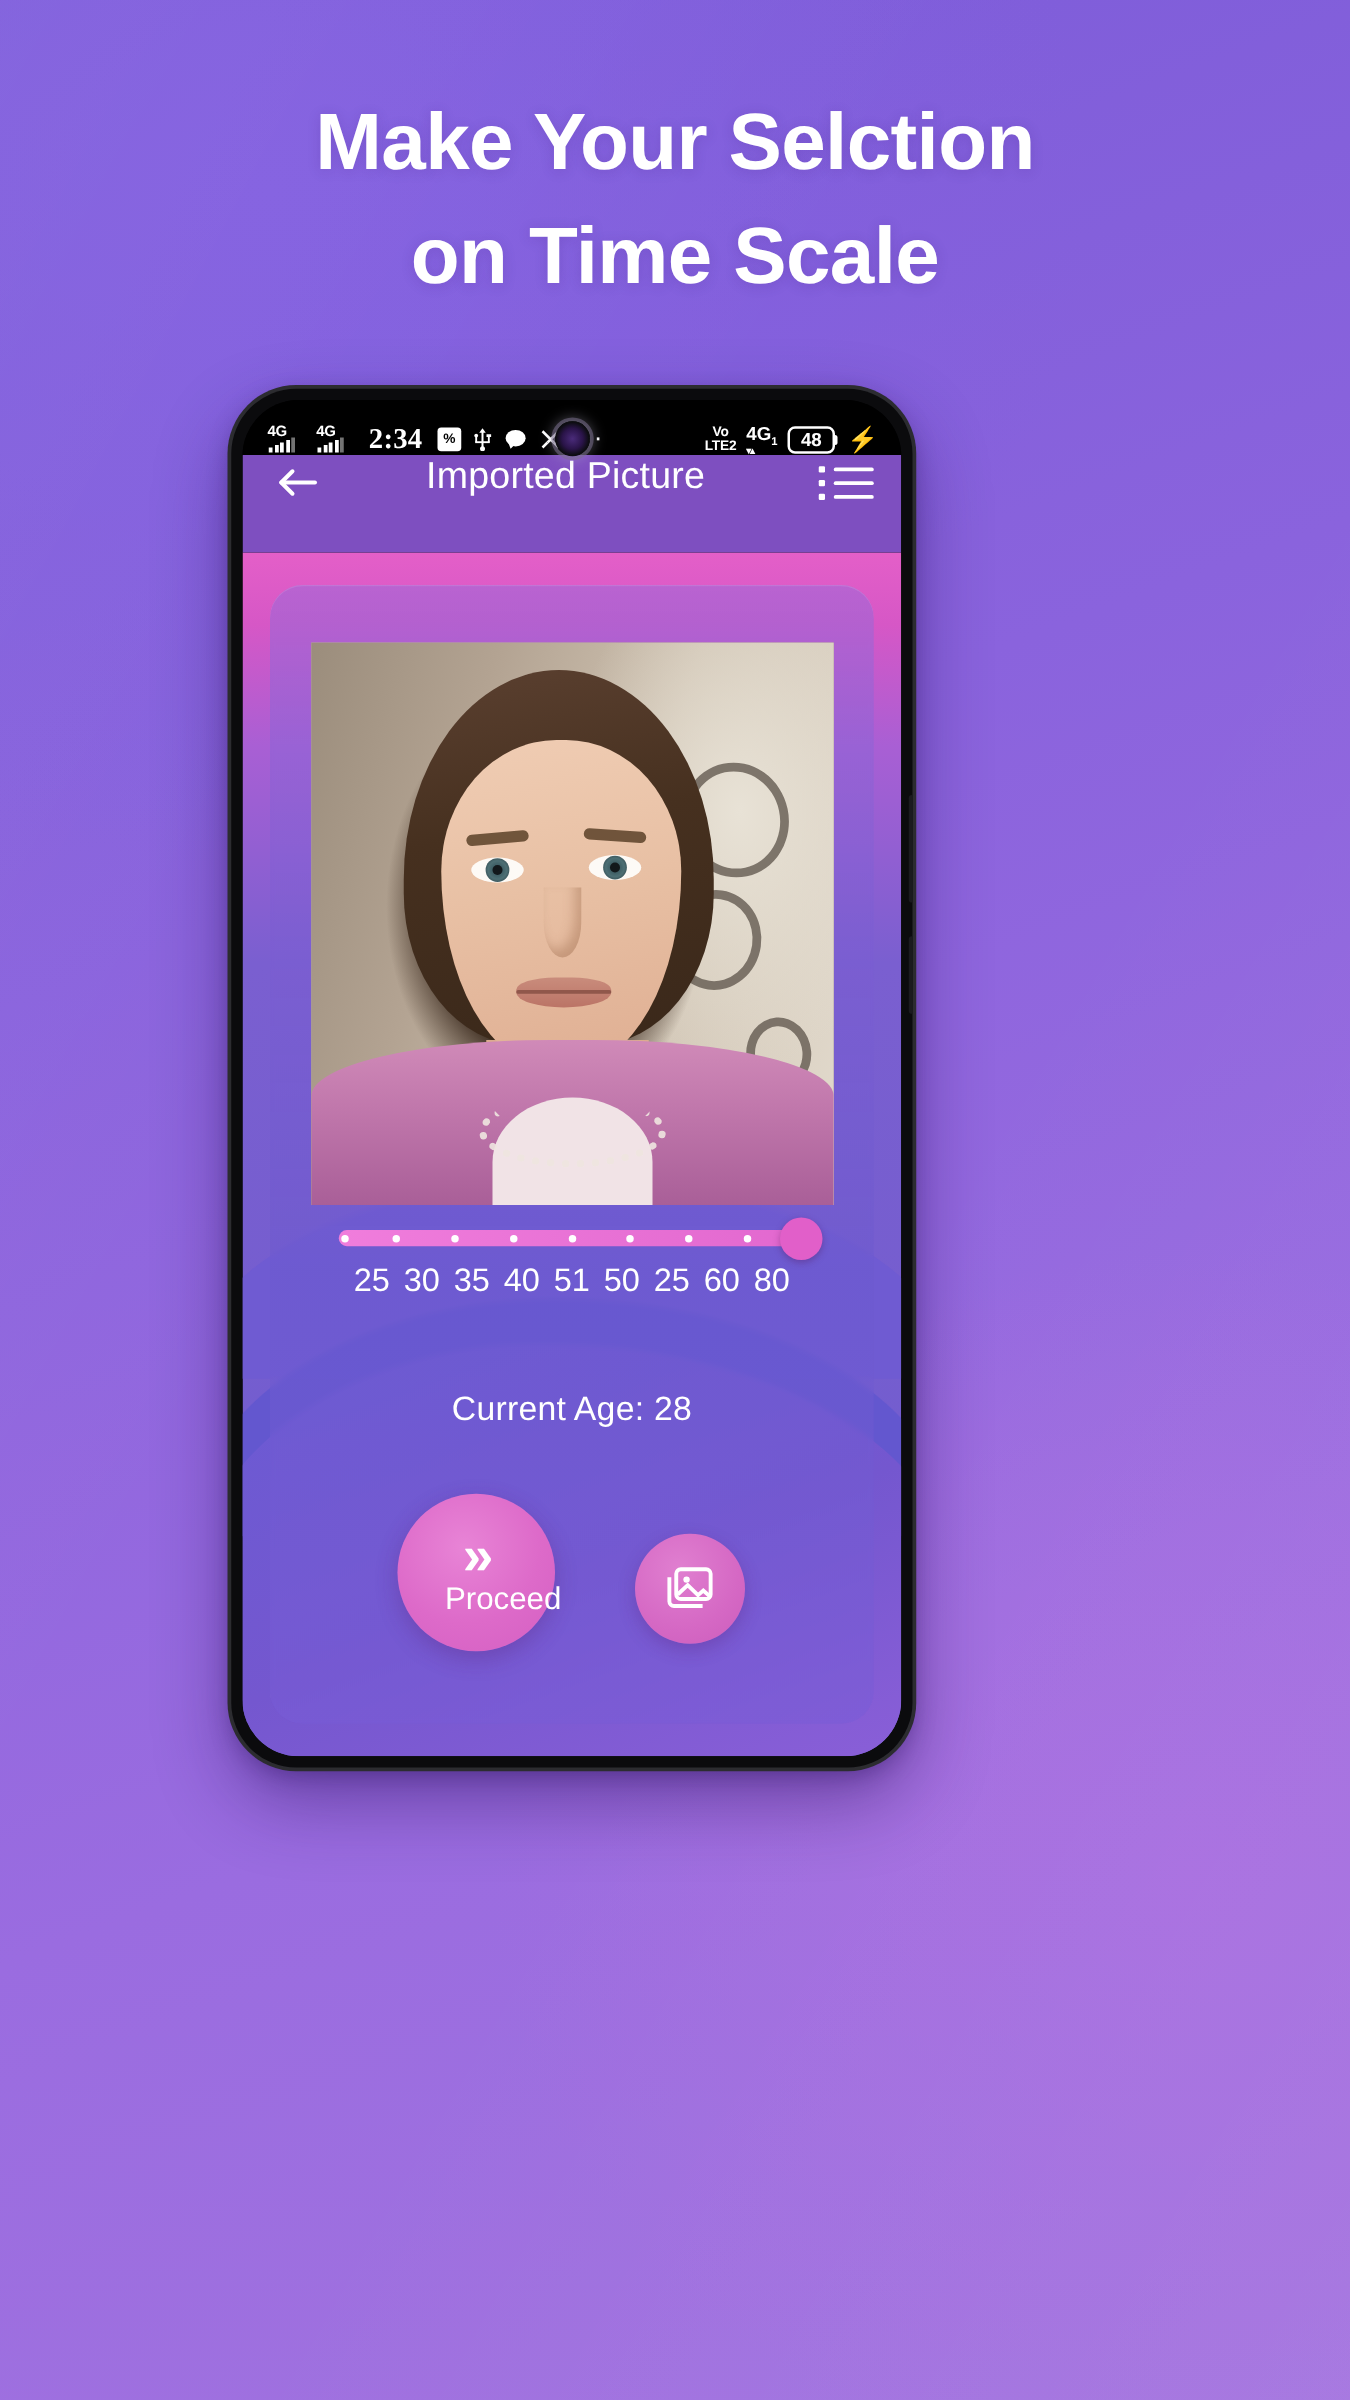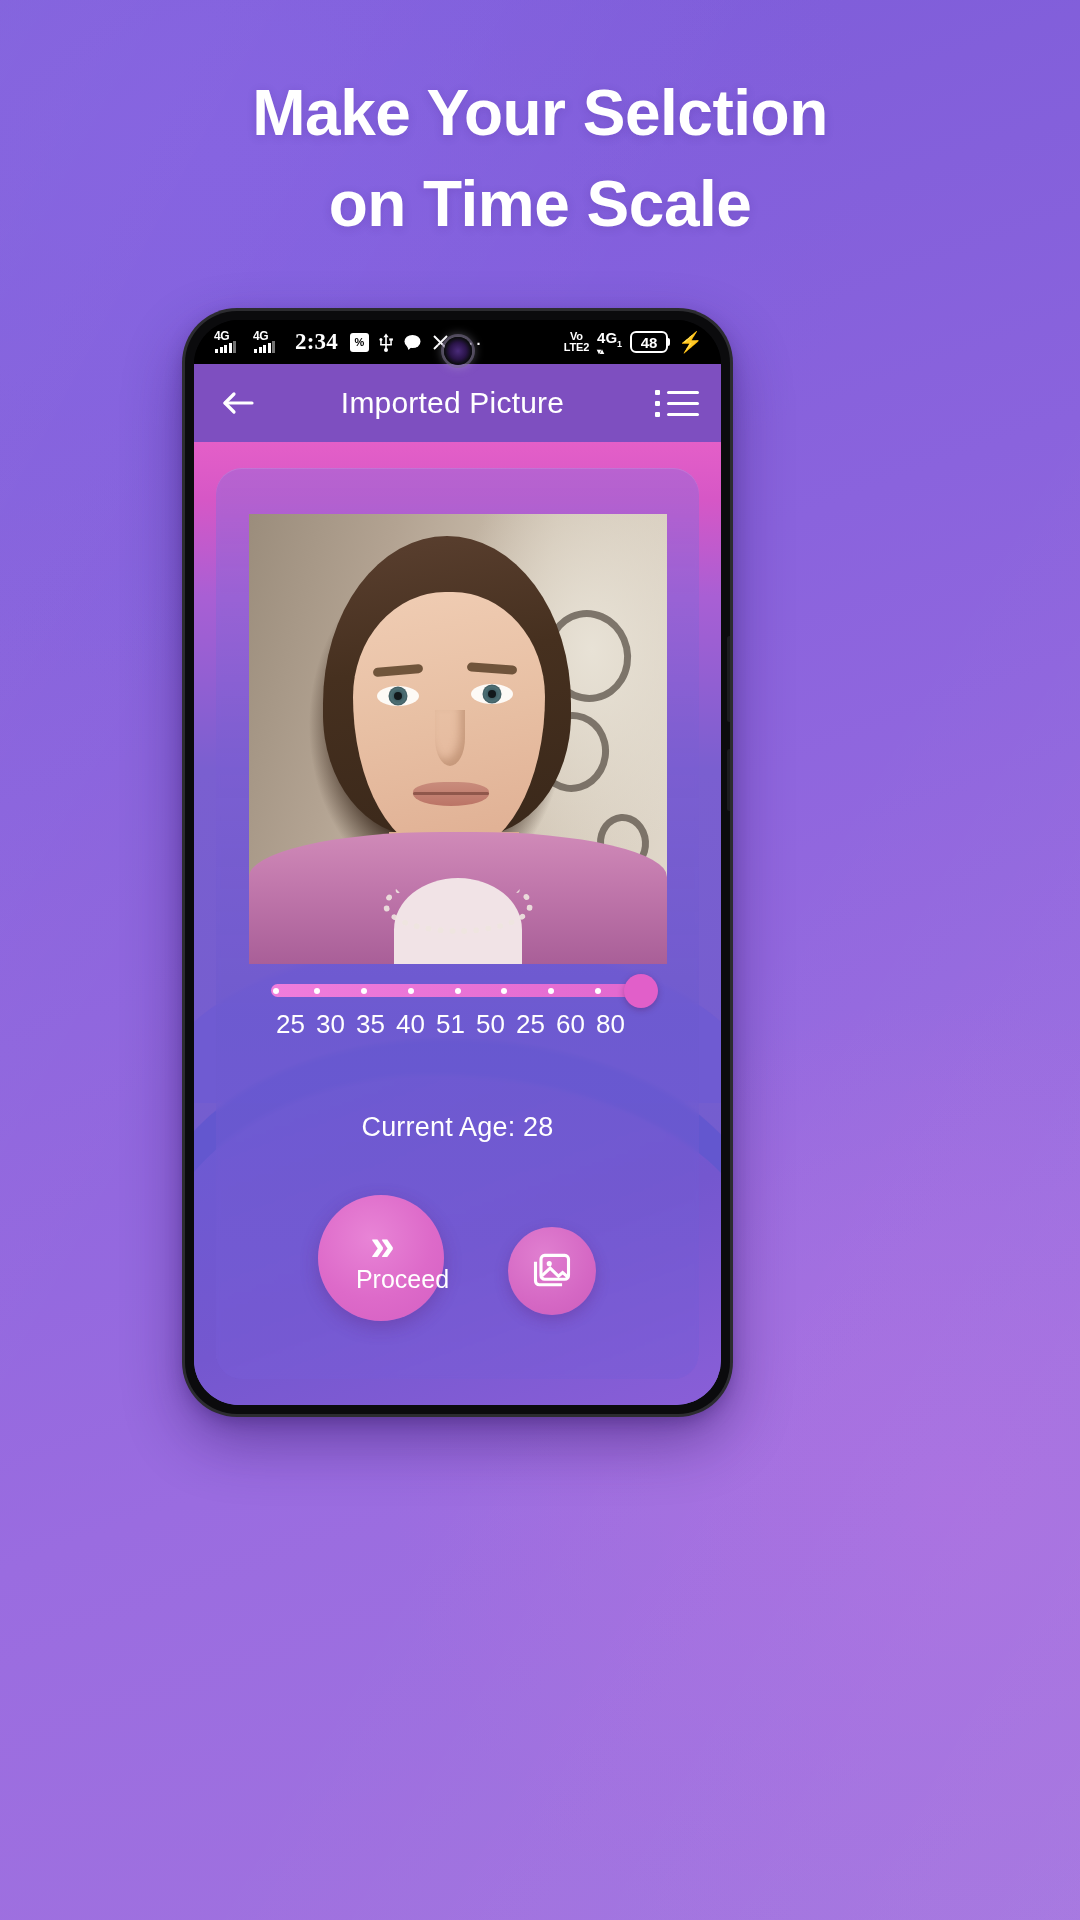--- a/index.html
+++ b/index.html
@@ -50,21 +50,21 @@
     display:flex; flex-direction:column;
   }
   
   .btn-side{ position:absolute; right:-2px; width:5px; background:#1b1b1f; border-radius:3px; }
   .btn-vol{ top:325px; height:86px; }
   .btn-pow{ top:438px; height:62px; }
 
   
   .statusbar{
     height:44px; flex:0 0 44px; background:#000; color:#fff;
-    display:flex; align-items:center; padding:0 18px 0 20px;
+    display:flex; align-items:flex-end; padding:0 18px 0 20px;
     font-size:21px; position:relative; z-index:5;
   }
   .sb-left{ display:flex; align-items:center; gap:9px; }
   .sb-right{ display:flex; align-items:center; gap:8px; margin-left:auto; }
   .sig{ display:flex; align-items:flex-end; position:relative; width:30px; height:22px; }
   .sig .g{ position:absolute; left:0; top:-2px; font-size:12px; font-weight:bold; letter-spacing:-0.3px;}
   .sig .bars{ position:absolute; bottom:0; left:1px; display:flex; align-items:flex-end; gap:1.5px; }
   .sig .bars i{ display:block; width:3px; background:#fff; }
   .sig .bars i:nth-child(1){ height:4px; }
   .sig .bars i:nth-child(2){ height:6px; }
@@ -99,21 +99,21 @@
   .notch .cam{
     position:absolute; top:17px; left:50%; transform:translateX(-50%);
     width:28px; height:28px; border-radius:50%;
     background:radial-gradient(circle at 50% 50%, #4a2b7a 0%, #2a1449 42%, #0d0d12 66%, #141418 100%);
     box-shadow:0 0 0 3px rgba(120,110,140,0.55), 0 0 10px 3px rgba(190,185,205,0.35);
   }
 
   
   .toolbar{
     flex:0 0 78px; background:#7e4fc0; color:#fff;
-    display:flex; align-items:center; padding:0 22px;
+    display:flex; align-items:flex-start; padding:0 22px;
     position:relative; z-index:4;
   }
   .tb-back{ width:44px; height:44px; display:flex; align-items:center; justify-content:center; }
   .tb-title{ flex:1; text-align:center; font-size:30px; letter-spacing:0.2px; margin-left:-10px; }
   .tb-menu{ width:44px; height:44px; display:flex; flex-direction:column; justify-content:center; gap:6px; }
   .tb-menu .row{ display:flex; align-items:center; gap:7px; }
   .tb-menu .row b{ width:5px; height:5px; background:#fff; border-radius:1px; display:block; }
   .tb-menu .row u{ flex:1; height:3px; background:#fff; border-radius:2px; display:block; text-decoration:none; }
 
   
@@ -203,21 +203,21 @@
   .tick{
     position:absolute; top:50%; transform:translate(-50%,-50%);
     width:6px; height:6px; border-radius:50%; background:#ffffff;
   }
   .thumb{
     position:absolute; top:50%; transform:translate(-50%,-50%);
     width:34px; height:34px; border-radius:50%;
     background:#e15fc9; box-shadow:0 2px 6px rgba(80,20,80,0.35);
   }
   .ticklabels{
-    display:flex; justify-content:flex-start; margin-top:12px;
+    display:flex; justify-content:center; margin-top:12px;
     color:#ffffff; font-size:26px;
   }
   .ticklabels span{ width:40px; text-align:center; }
 
   .current-age{
     margin-top:72px; color:#ffffff; font-size:27px; letter-spacing:0.2px;
   }
 
   
   .actions{

